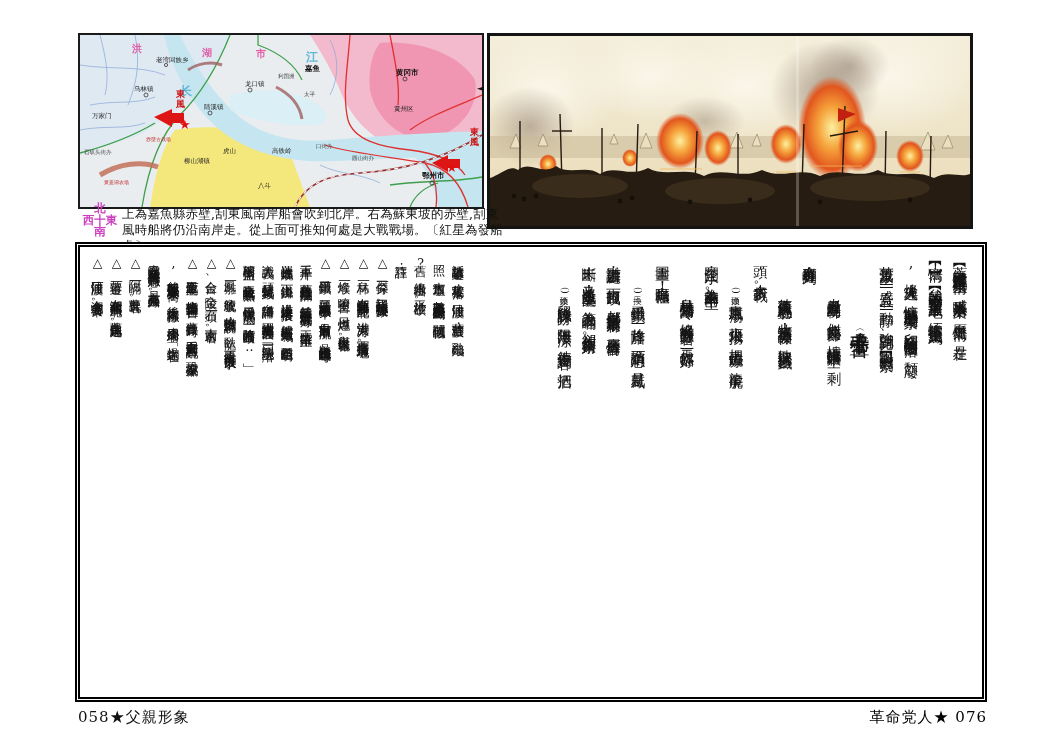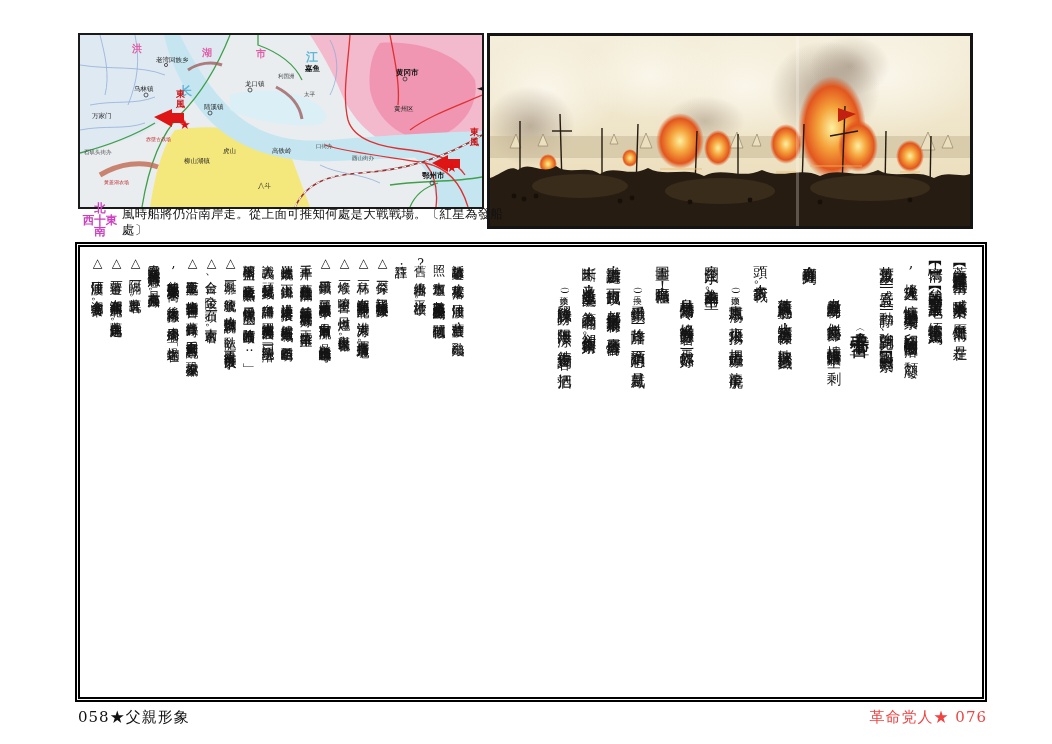--- a/index.html
+++ b/index.html
@@ -40,21 +40,21 @@
   .ptext-right .vcol{line-height:24.5px;}
   .ptext-left{left:8px;font-size:12.5px;letter-spacing:0.8px;}
   .ptext-left .vcol{line-height:19px;}
   .vcol.i2{padding-top:32px;}
   .vcol.heading{font-size:20px;letter-spacing:2px;padding-top:62px;line-height:28px;}
   .vcol.heading .sub{font-size:10px;letter-spacing:0;}
   .vcol .pre{font-size:8.5px;letter-spacing:0;text-orientation:mixed;}
 
   
   .footer-left{position:absolute;left:78px;top:708px;font-size:15px;color:#111;letter-spacing:1px;}
-  .footer-right{position:absolute;right:65px;top:708px;font-size:15px;color:#ef4444;letter-spacing:1px;}
+  .footer-right{position:absolute;right:65px;top:708px;font-size:15px;color:#000000;letter-spacing:1px;}
 </style>
 </head>
 <body>
 
 <div class="page">
 
   <div class="map-fig">
     <svg id="map-svg" width="402" height="172" viewBox="0 0 402 172">
 
       <rect x="0" y="0" width="402" height="172" fill="#e9edf0"></rect>
@@ -251,20 +251,21 @@
       <rect x="306" y="0" width="3" height="190" fill="#ffffff" opacity="0.25"></rect>
     </svg>
   </div>
 
   <div class="compass">
     <div>北</div>
     <div><span>西</span><span>十</span><span>東</span></div>
     <div>南</div>
   </div>
   <div class="caption">
+    <div>上為嘉魚縣赤壁,刮東風南岸船會吹到北岸。右為蘇東坡的赤壁,刮東</div>
     <div>風時船將仍沿南岸走。從上面可推知何處是大戰戰場。〔紅星為發船處〕</div>
   </div>
 
   <div class="frame">
     <div class="vtext ptext-right">
         <div class="vcol">蘇之【赤壁懷古】是觸景生情,感嘆人事滄桑,歷史無情,是在</div>
         <div class="vcol">寫【情】!父親的【赤壁弔古】是重遊故地,緬懷當年金戈鐵馬</div>
         <div class="vcol">,烽火連天,慷慨悲壯的歷史場景,印証今日的蕭條沒落,頹廢</div>
         <div class="vcol">荒涼景象,一盛一衰,一動一靜,強調對比、對照的寫【景】!</div>
         <div class="vcol heading">赤壁弔古<span class="sub">〈鶯啼序,中呂過曲〉</span></div>

